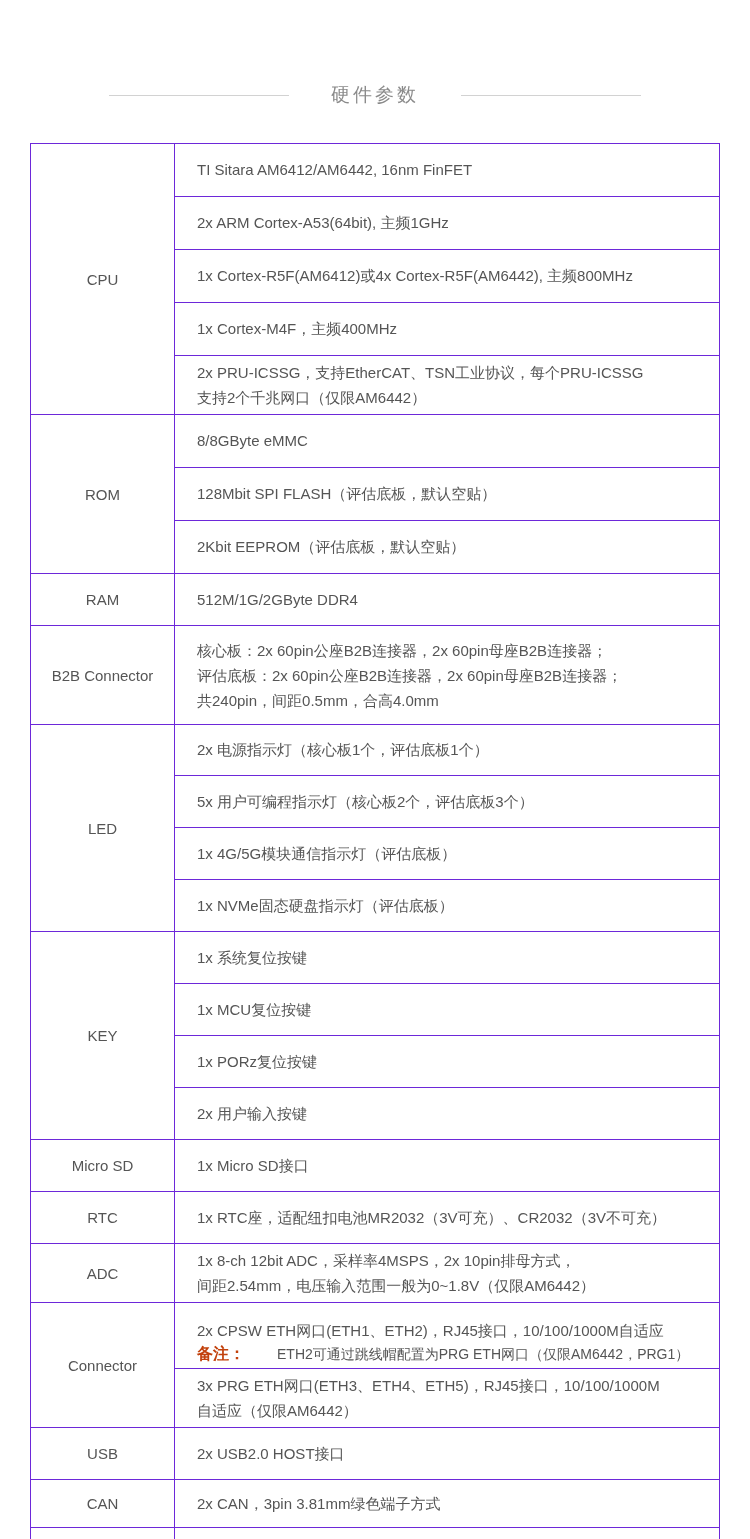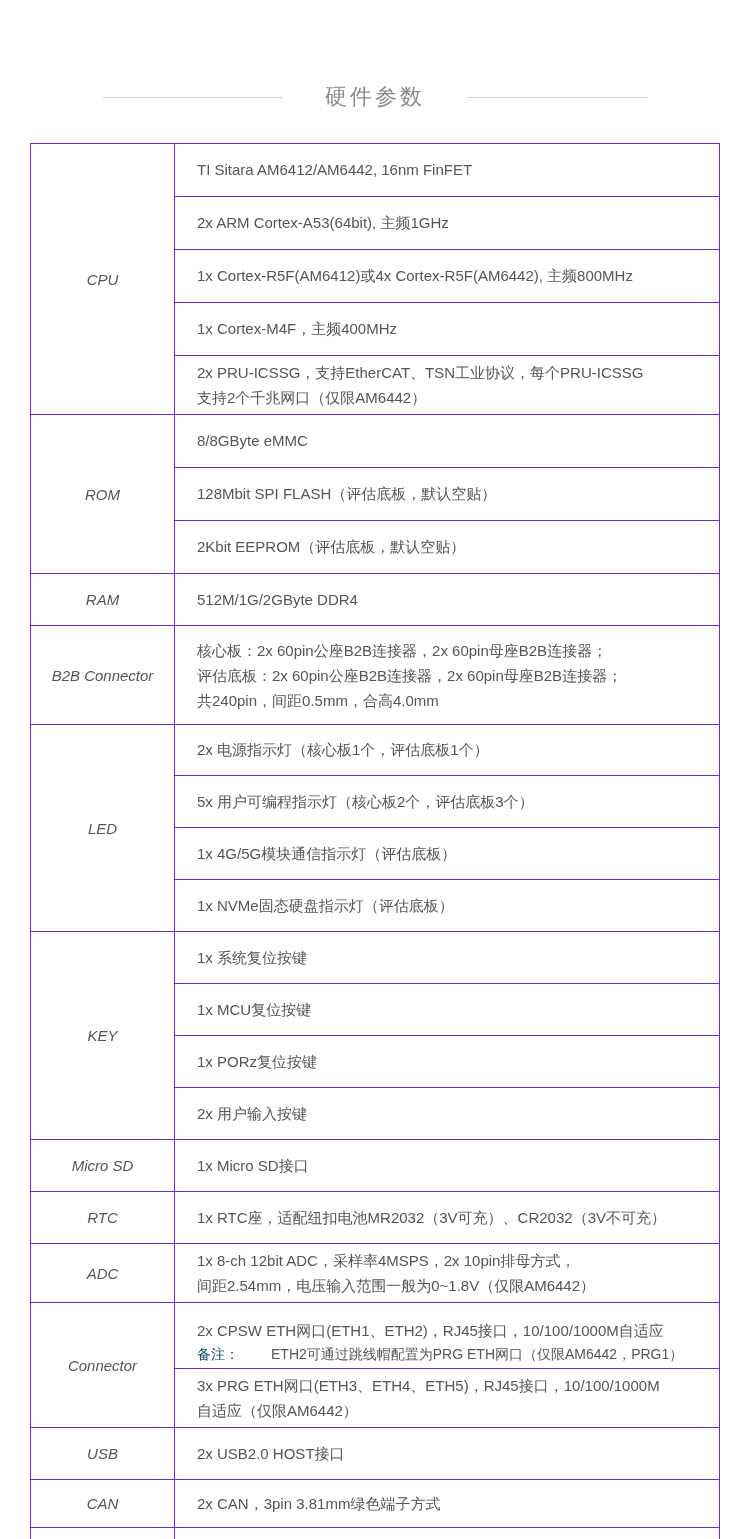--- a/index.html
+++ b/index.html
@@ -22,21 +22,21 @@
     display: flex;
     align-items: center;
     justify-content: center;
   }
   .title-line {
     width: 180px;
     height: 1px;
     background: #d2d2d2;
   }
   .page-title {
-    font-size: 22px;
+    font-size: 19px;
     font-weight: 400;
     color: #8a8a8a;
     letter-spacing: 3px;
     margin: 0 42px;
     white-space: nowrap;
   }
   
   table.spec {
     position: absolute;
     top: 143px;
@@ -48,41 +48,40 @@
   table.spec td {
     border: 1px solid #6d28d9;
     color: #555555;
     font-size: 15px;
     vertical-align: middle;
   }
   td.cat {
     width: 144px;
     text-align: center;
     padding: 0 6px;
-    font-style: italic;
   }
   td.val {
     padding: 4px 14px 4px 22px;
     line-height: 24px;
   }
   .cell-line { line-height: 25px; }
   tr.rh-53 { height: 53px; }
   tr.rh-52 { height: 52px; }
   tr.rh-57 { height: 57px; }
   tr.rh-56 { height: 56px; }
   tr.rh-51 { height: 51px; }
   tr.rh-48 { height: 48px; }
   tr.rh-99 { height: 99px; }
   tr.rh-18 { height: 18px; }
   tr.eth-note-row td.val { padding-top: 16px; padding-bottom: 2px; }
   tr.eth-note-row .cell-line { line-height: 23px; }
   .note-label {
-    color: #0c4a6e;
-    font-weight: 400;
-    font-size: 14px;
+    color: #c2410c;
+    font-weight: 700;
+    font-size: 16px;
   }
   .note-text { font-size: 14px; margin-left: 32px; }
 </style>
 </head>
 <body>
 
 <div class="title-wrap">
   <span class="title-line"></span>
   <h2 class="page-title">硬件参数</h2>
   <span class="title-line"></span>

